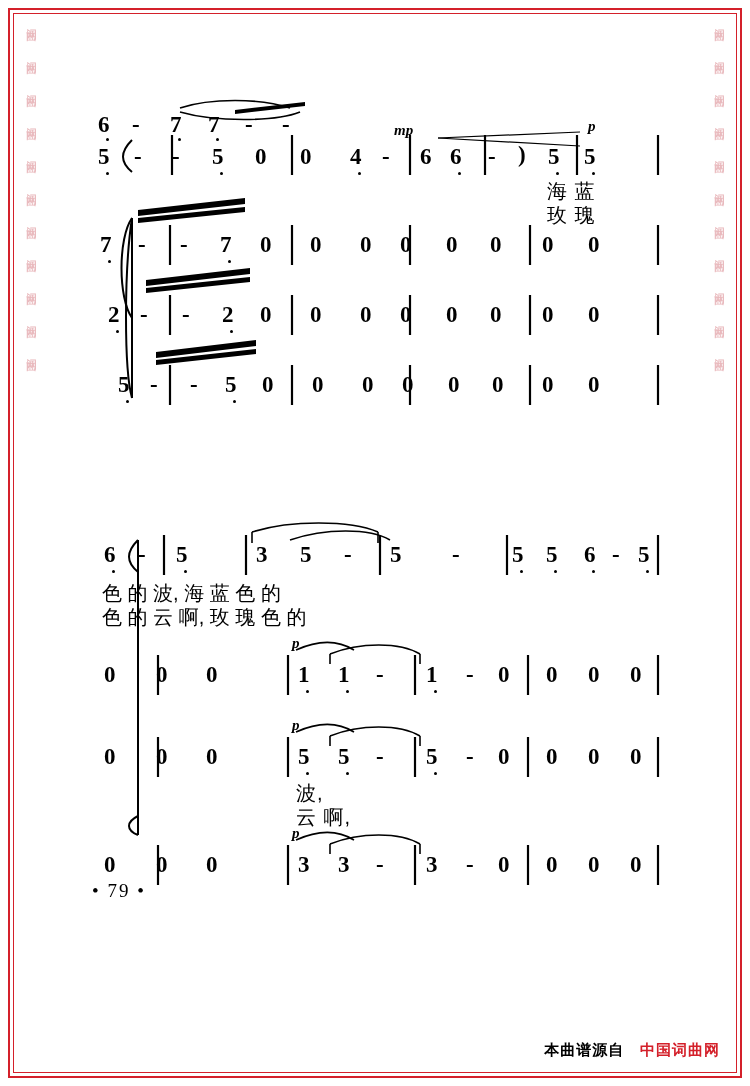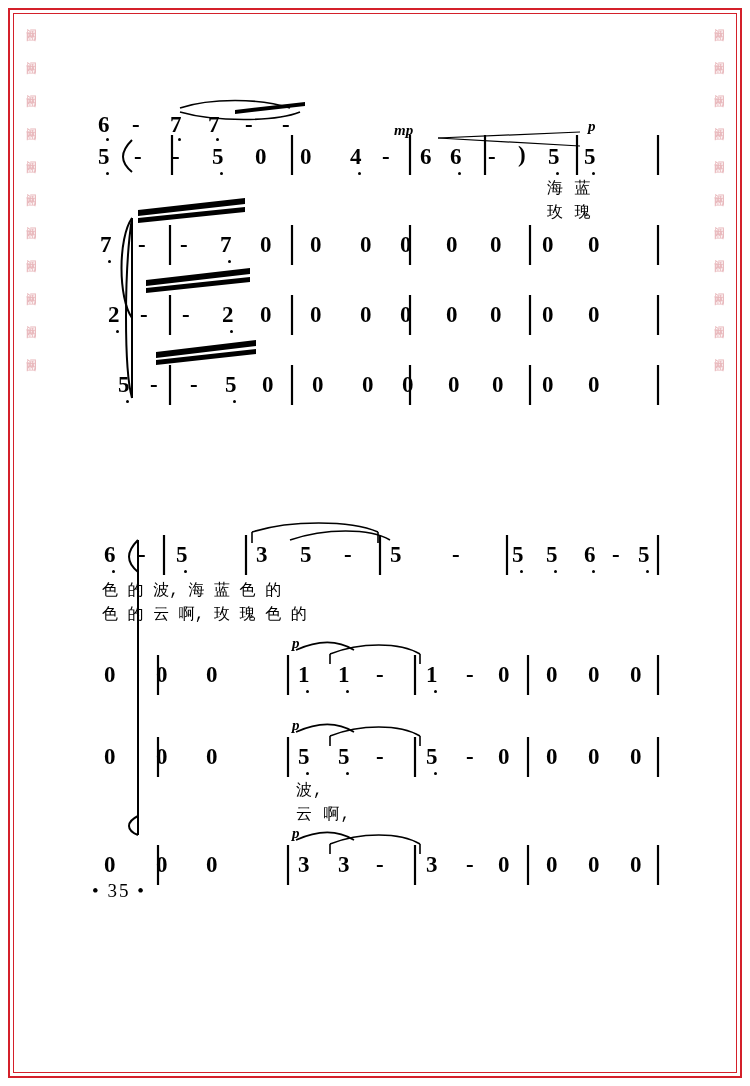--- a/index.html
+++ b/index.html
@@ -74,22 +74,22 @@
     white-space: nowrap;
     color: #000;
     font-family: "Liberation Serif", serif;
   }
   .num {
     font-size: 23px;
     font-weight: bold;
     font-family: "Liberation Serif", serif;
   }
   .cn {
-    font-size: 16px;
-    font-family: Liberation Mono, monospace;
+    font-size: 20px;
+    font-family: Liberation Sans, sans-serif;
     letter-spacing: 1px;
   }
   .dyn {
     font-size: 15px;
     font-style: italic;
     font-family: "Liberation Serif", serif;
     font-weight: bold;
   }
   .dot {
     position: absolute;
@@ -424,16 +424,20 @@
       <span class="t num" style="left:366px; top:812px;">3</span>
       <span class="t num" style="left:406px; top:812px;">-</span>
       <span class="t num" style="left:438px; top:812px;">0</span>
       <span class="t num" style="left:486px; top:812px;">0</span>
       <span class="t num" style="left:528px; top:812px;">0</span>
       <span class="t num" style="left:570px; top:812px;">0</span>
     </div>
 
   </div>
 
-  <div class="page-num">• 35 •</div>
-
+  <div class="page-num">• 79 •</div>
+
+  <div class="footer">
+    <span class="src">本曲谱源自</span>
+    <span class="site">中国词曲网</span>
+  </div>
 
 </div>
 
 </body></html>

